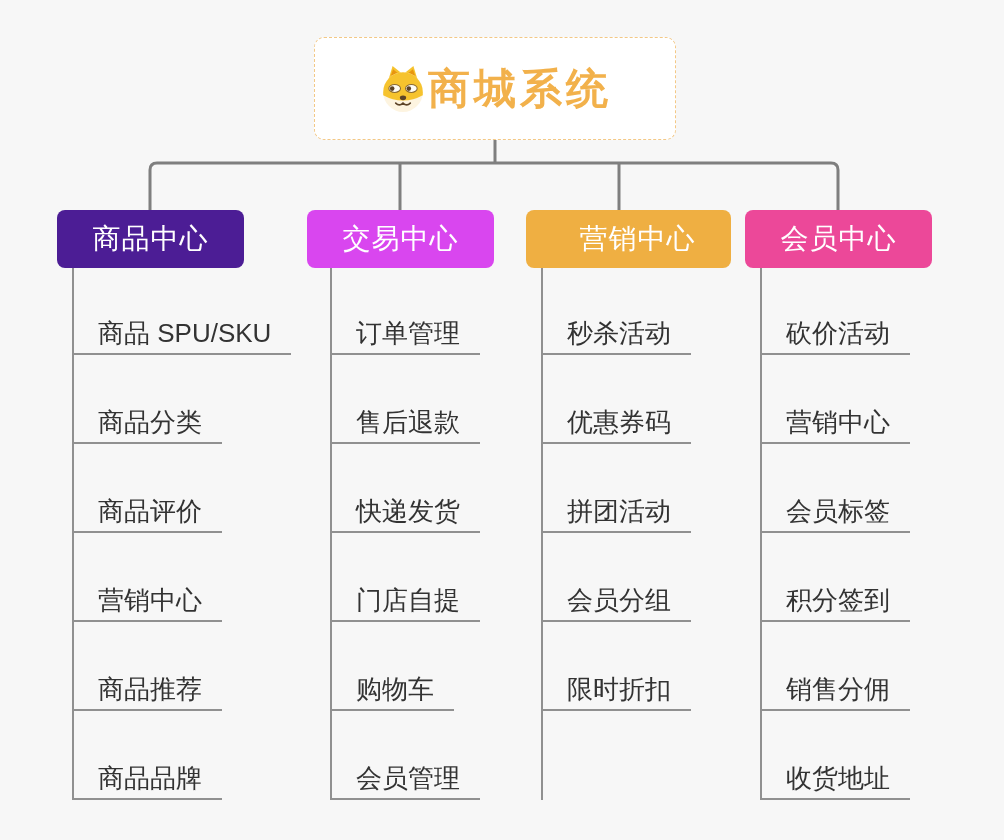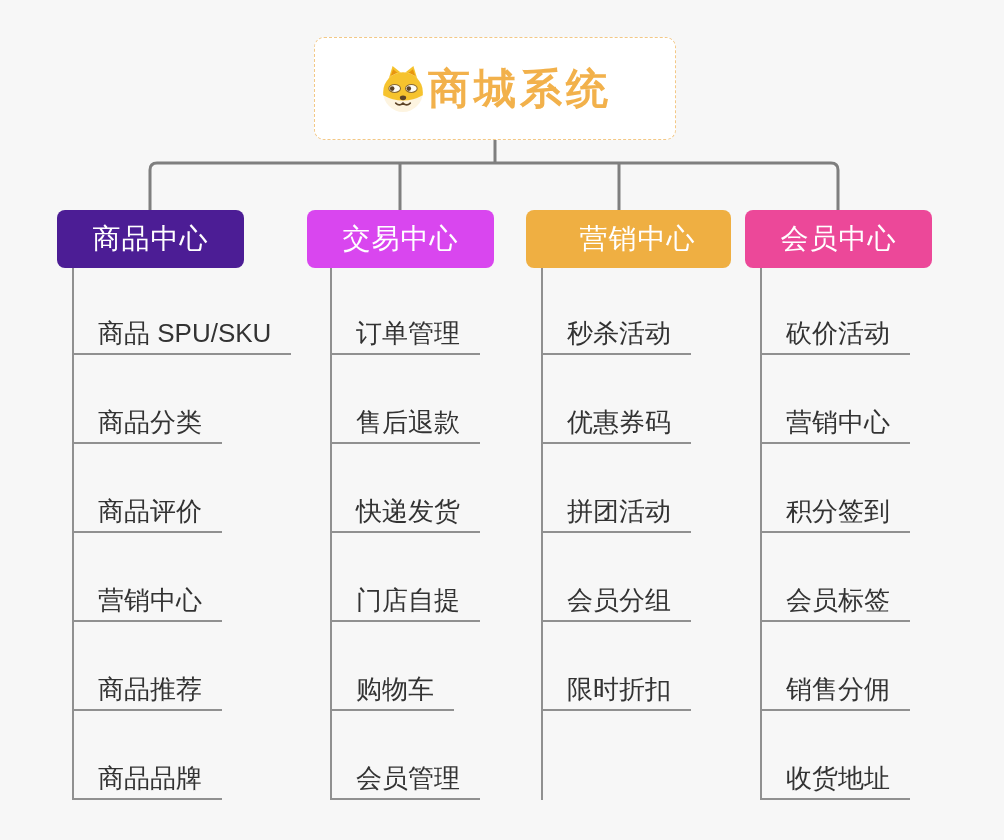--- a/index.html
+++ b/index.html
@@ -142,19 +142,19 @@
     <div class="leaf">秒杀活动</div>
     <div class="leaf">优惠券码</div>
     <div class="leaf">拼团活动</div>
     <div class="leaf">会员分组</div>
     <div class="leaf">限时折扣</div>
   </div>
 
   <div class="branch-col bc3">
     <div class="leaf">砍价活动</div>
     <div class="leaf">营销中心</div>
+    <div class="leaf">会员标签</div>
     <div class="leaf">积分签到</div>
-    <div class="leaf">会员标签</div>
     <div class="leaf">销售分佣</div>
     <div class="leaf">收货地址</div>
   </div>
 
 </div>
 
 </body></html>

